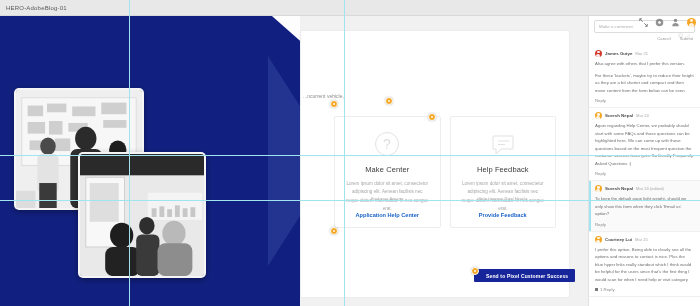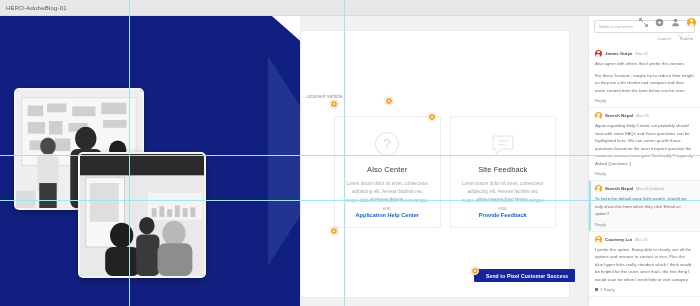--- a/index.html
+++ b/index.html
@@ -246,35 +246,35 @@
     </div>
 
     <div class="cards">
       <div class="card">
         <span class="card-icon">
           <svg viewBox="0 0 26 26">
               <circle cx="13" cy="13" r="11.5" fill="none" stroke="#c9c9c9" stroke-width="1"></circle>
               <text x="13" y="18" text-anchor="middle" font-size="14" fill="#c2c2c2" font-family="Liberation Sans, sans-serif">?</text>
             </svg>
         </span>
-        <div class="card-title">Also Center</div>
+        <div class="card-title">Make Center</div>
         <div class="card-body">Lorem ipsum dolor sit amet, consectetur adipiscing elit. Aenean facilisis nec neque dictum malesuada. In nec congue erat.</div>
         <div class="card-foot">
           <span class="eyebrow">Find your Answer</span>
           <span class="link">Application Help Center</span>
         </div>
       </div>
       <div class="card">
         <span class="card-icon">
           <svg viewBox="0 0 26 26">
               <path d="M3 5h20v13H11l-5 5v-5H3z" fill="none" stroke="#c9c9c9" stroke-width="1"></path>
               <path d="M8 10h11M8 13.5h7" stroke="#c9c9c9" stroke-width="1"></path>
             </svg>
         </span>
-        <div class="card-title">Site Feedback</div>
+        <div class="card-title">Help Feedback</div>
         <div class="card-body">Lorem ipsum dolor sit amet, consectetur adipiscing elit. Aenean facilisis nec neque dictum malesuada. In nec congue erat.</div>
         <div class="card-foot">
           <span class="eyebrow">Help Improve Pixel Height</span>
           <span class="link">Provide Feedback</span>
         </div>
       </div>
     </div>
 
     <div class="cta">
       <span>Send to Pixel Customer Success</span>

